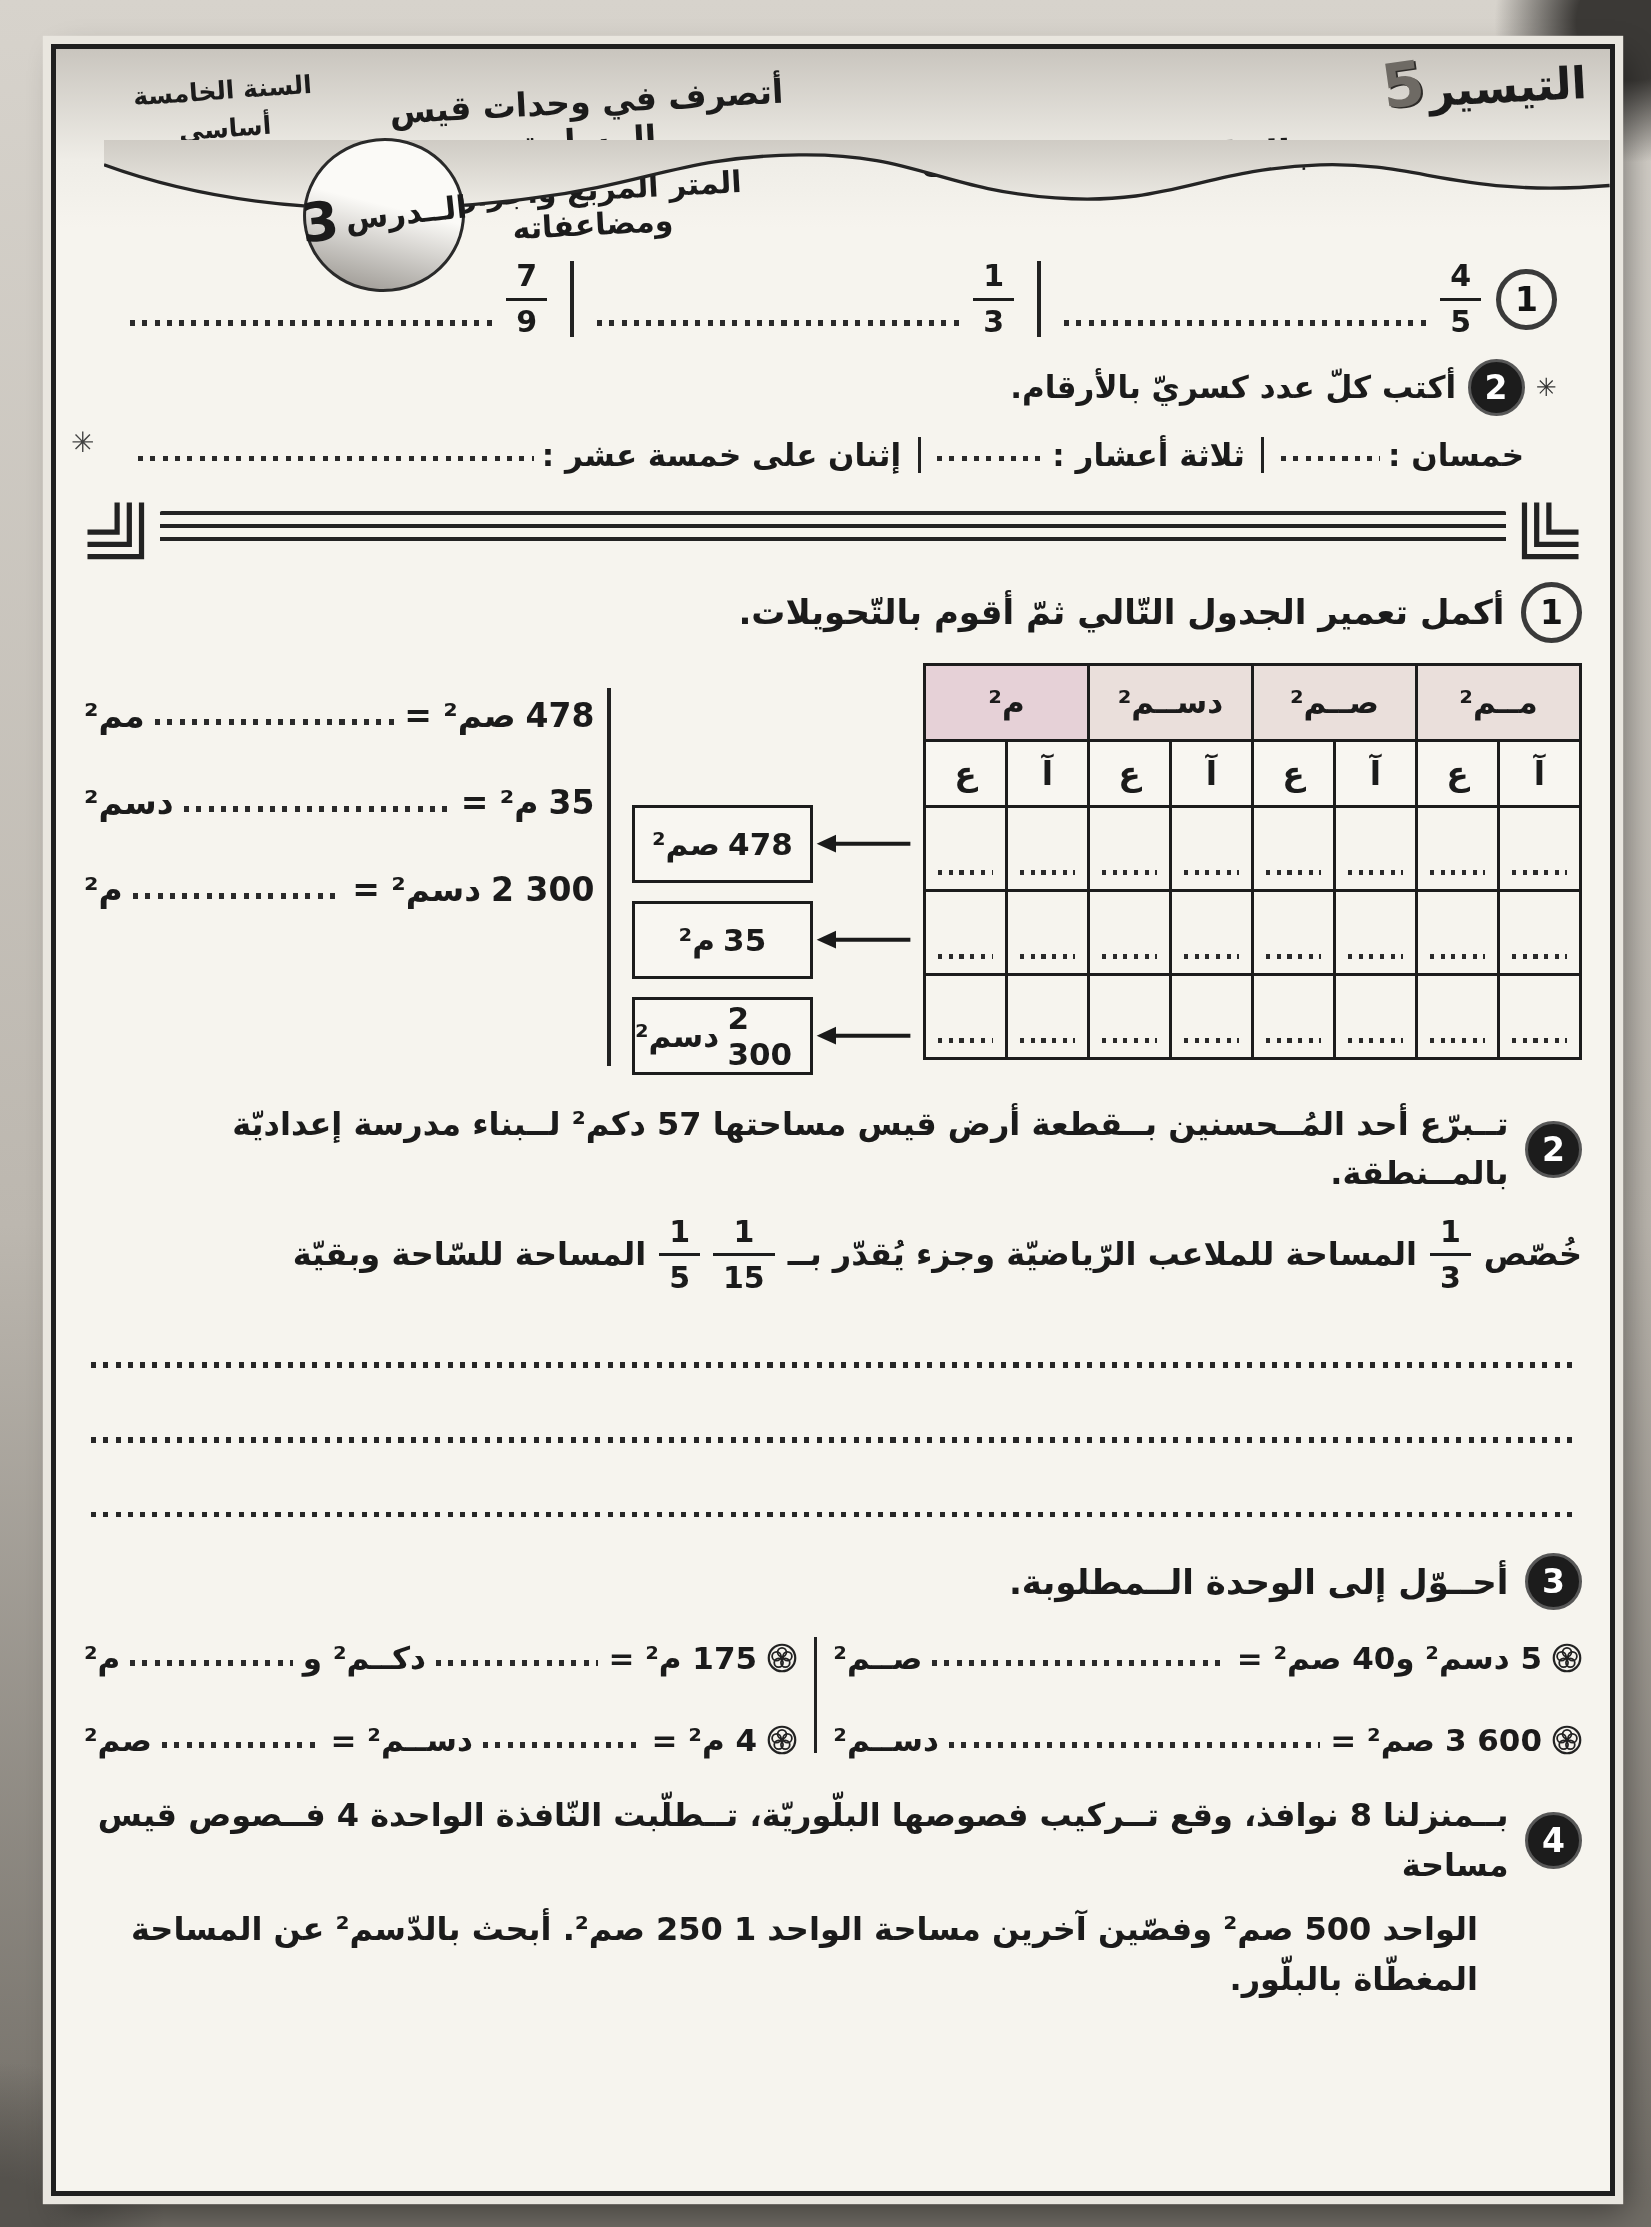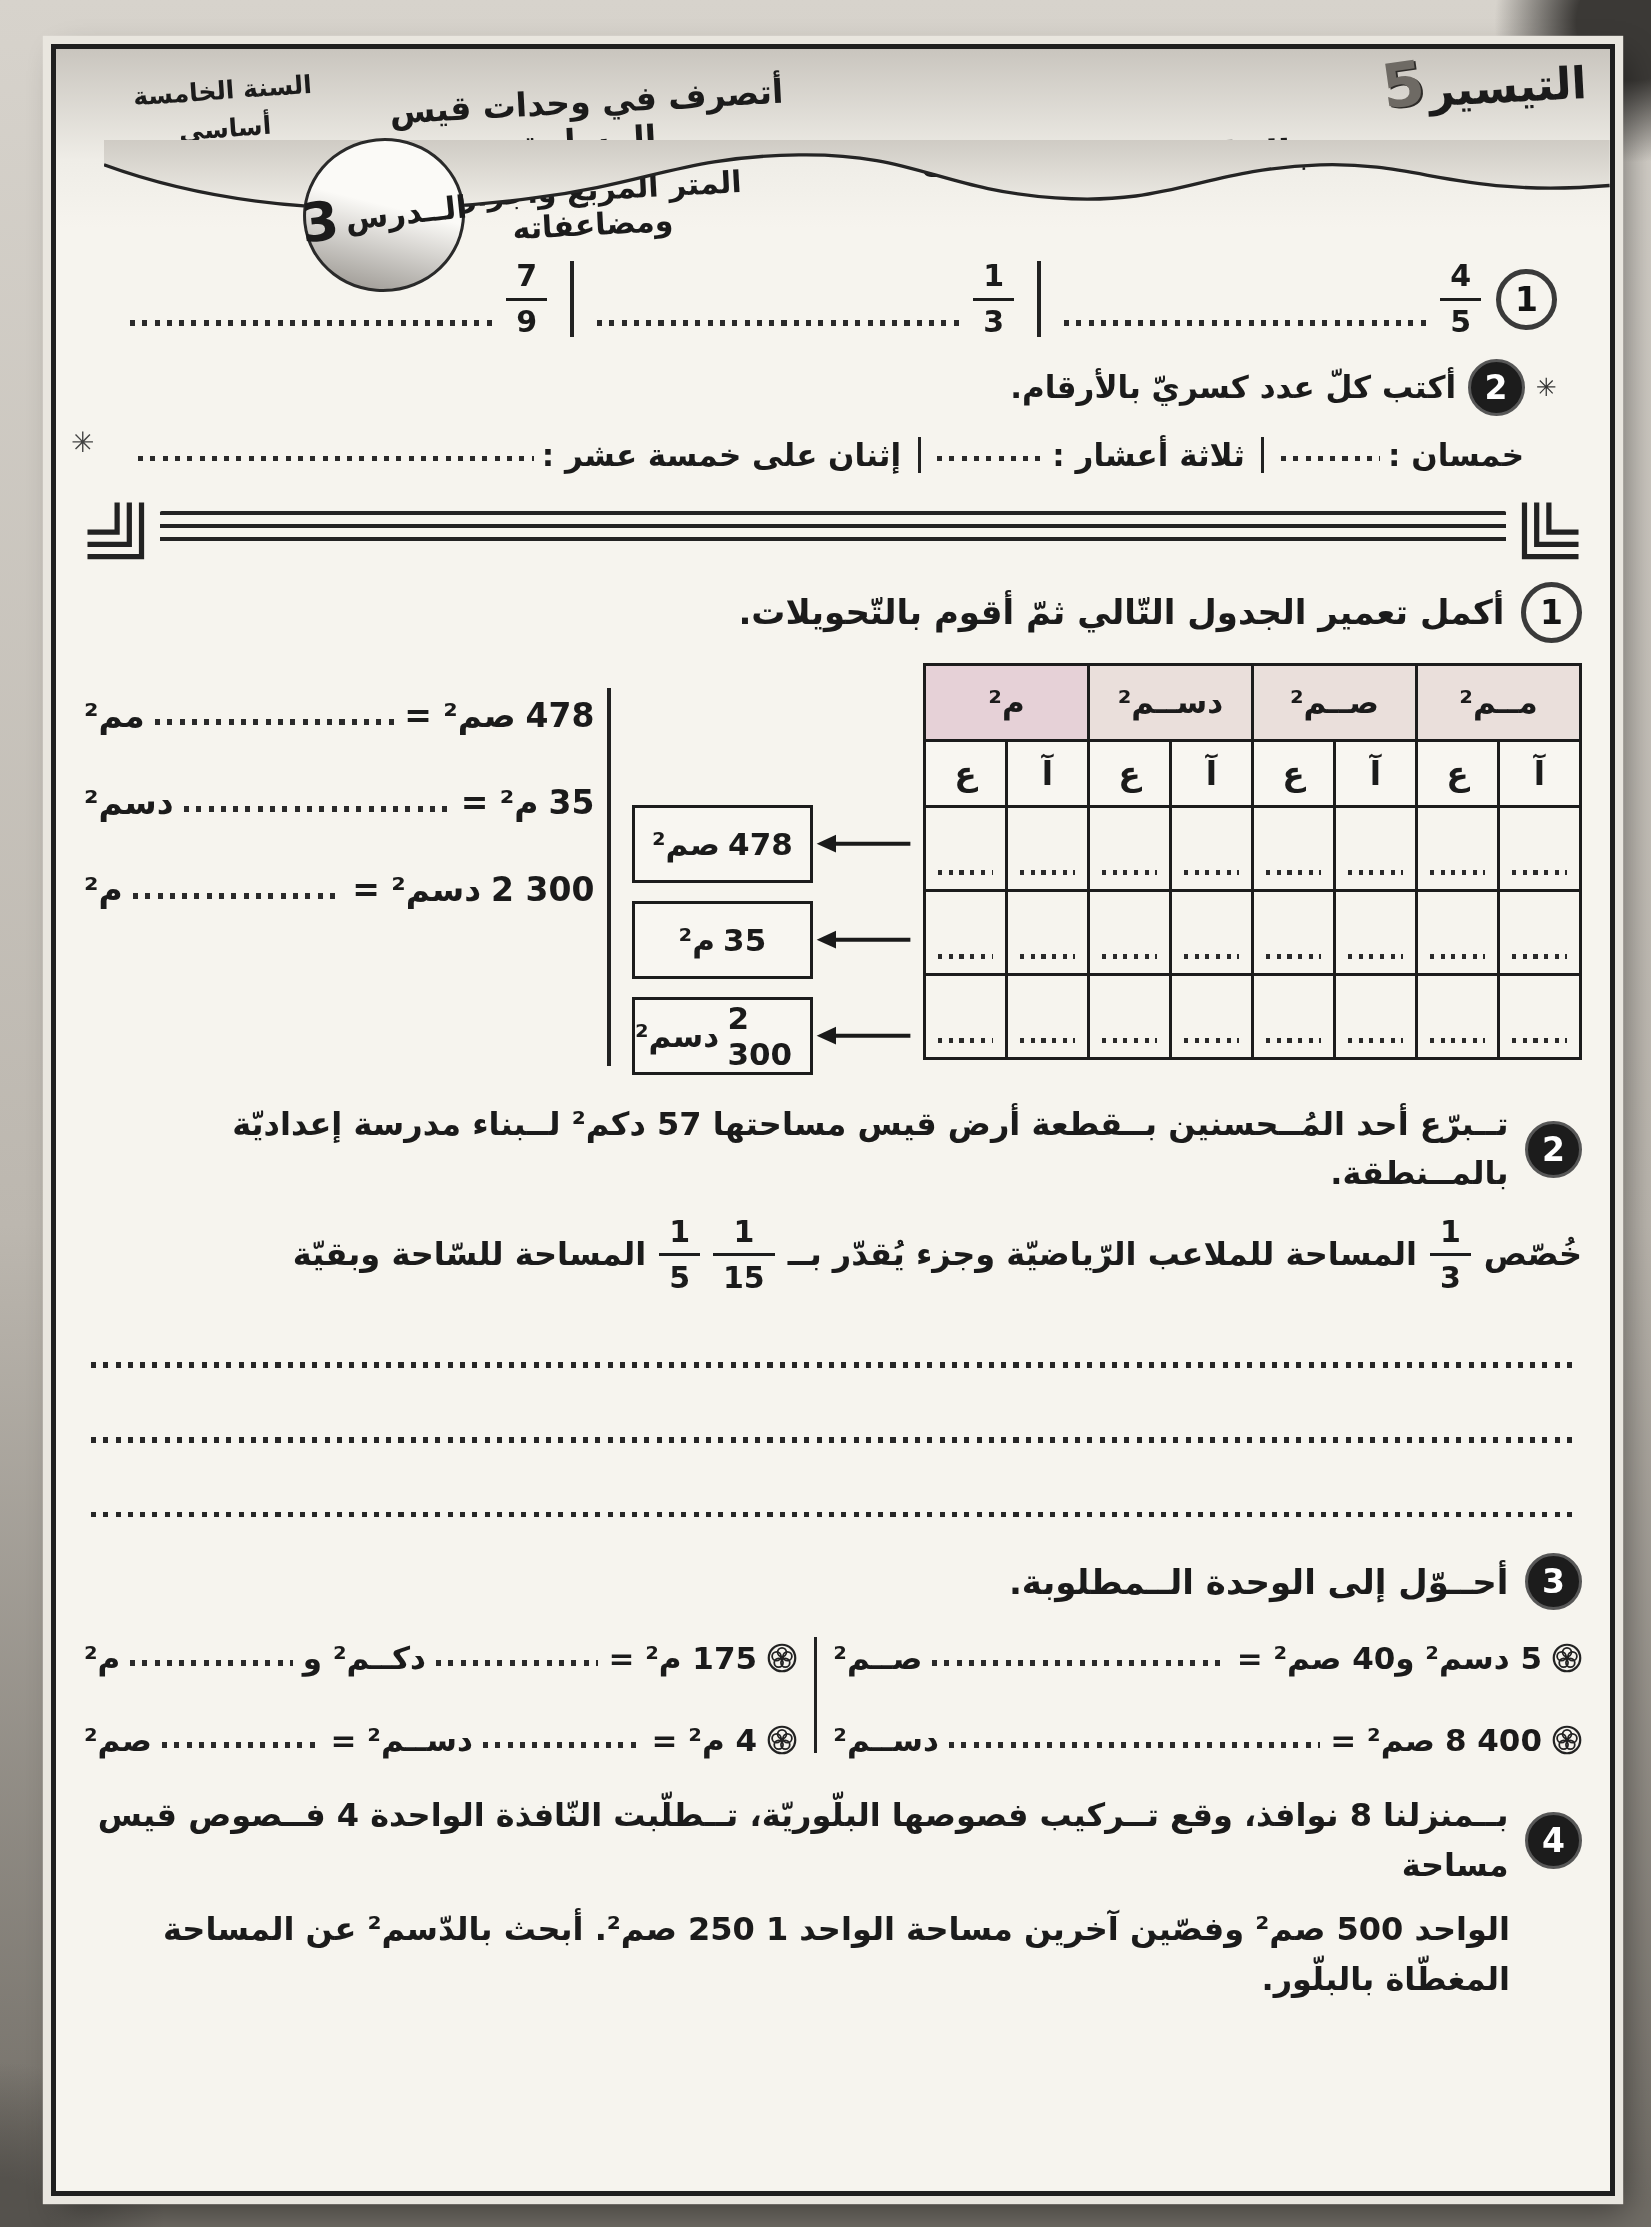--- a/index.html
+++ b/index.html
@@ -404,21 +404,21 @@
         <div class="ex3-item">
           <svg width="30" height="30" viewBox="0 0 34 34">
             <circle cx="17" cy="17" r="15" fill="none" stroke="#222" stroke-width="2.5"></circle>
             <circle cx="17" cy="10.5" r="5" fill="none" stroke="#222" stroke-width="2"></circle>
             <circle cx="23.2" cy="15" r="5" fill="none" stroke="#222" stroke-width="2"></circle>
             <circle cx="20.8" cy="22.3" r="5" fill="none" stroke="#222" stroke-width="2"></circle>
             <circle cx="13.2" cy="22.3" r="5" fill="none" stroke="#222" stroke-width="2"></circle>
             <circle cx="10.8" cy="15" r="5" fill="none" stroke="#222" stroke-width="2"></circle>
             <circle cx="17" cy="17" r="2.2" fill="#222"></circle>
               </svg>
-          <span dir="ltr">8 400</span>
+          <span dir="ltr">3 600</span>
           <span>صم² =</span>
           <span class="dots"></span>
           <span>دســم²</span>
         </div>
       </div>
       <div class="ex3-div"></div>
       <div class="ex3-col left">
         <div class="ex3-item">
           <svg width="30" height="30" viewBox="0 0 34 34">
             <circle cx="17" cy="17" r="15" fill="none" stroke="#222" stroke-width="2.5"></circle>
@@ -453,19 +453,19 @@
         </div>
       </div>
     </div>
   </div>
 
   <div style="margin-top:33px;">
     <div class="para para-first">
       <span class="badge filled">4</span>
       <span>بــمنزلنا 8 نوافذ، وقع تــركيب فصوصها البلّوريّة، تــطلّبت النّافذة الواحدة 4 فــصوص قيس مساحة</span>
     </div>
-    <div class="para" style="margin:15px 72px 0 0;">الواحد 500 صم² وفصّين آخرين مساحة الواحد 1 250 صم². أبحث بالدّسم² عن المساحة المغطّاة بالبلّور.</div>
+    <div class="para" style="margin:15px 104px 0 0;">الواحد 500 صم² وفصّين آخرين مساحة الواحد 1 250 صم². أبحث بالدّسم² عن المساحة المغطّاة بالبلّور.</div>
 
   </div>
 
 </div>
 </div>
 
 
 </body></html>

